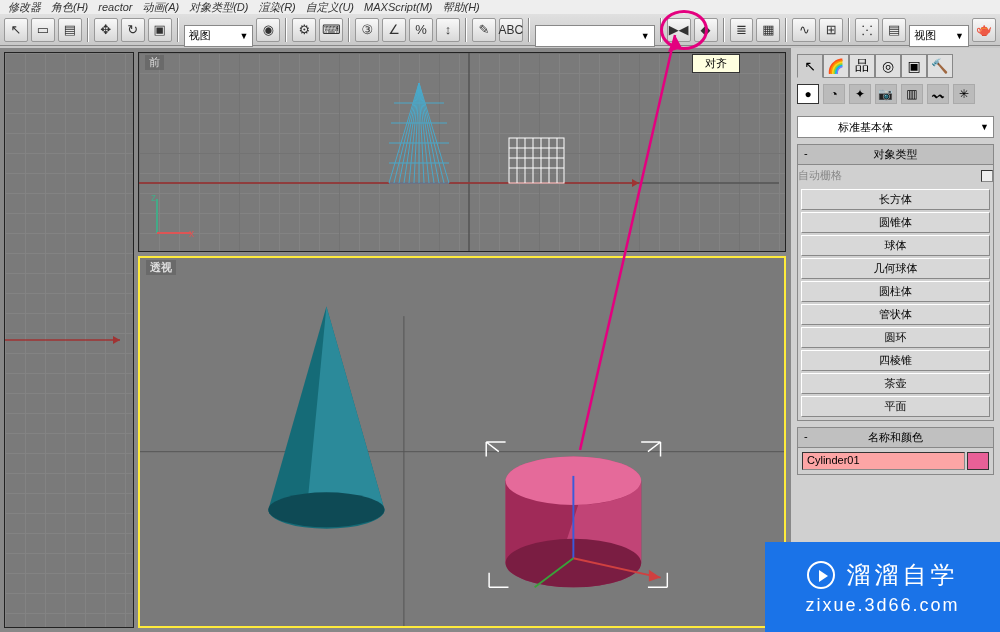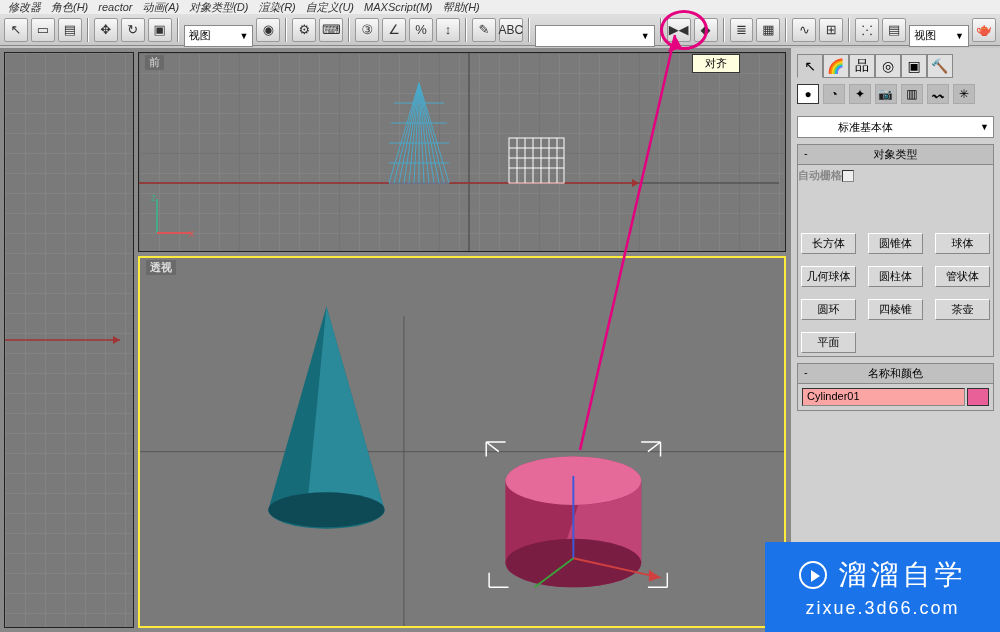--- a/index.html
+++ b/index.html
@@ -25,29 +25,29 @@
   .panel { position: absolute; top: 48px; right: 0; width: 210px; bottom: 0; background: #d0d0d0; border-left: 1px solid #888; padding: 6px; overflow: hidden; font-size: 11px; }
   .panel-tabs { display: flex; gap: 0; margin-bottom: 6px; }
   .panel-tab { width: 26px; height: 24px; border: 1px solid #888; background: #e0e0e0; display: flex; align-items: center; justify-content: center; font-size: 14px; }
   .panel-tab.active { background: #d0d0d0; border-bottom: 1px solid #d0d0d0; }
   .subicons { display: flex; gap: 4px; margin-bottom: 6px; flex-wrap: wrap; }
   .subicon { width: 22px; height: 20px; border: 1px solid #aaa; background: #bbb; font-size: 12px; display: flex; align-items: center; justify-content: center; }
   .subicon.sel { border: 1px solid #333; background: #fff; }
   .rollout { border: 1px solid #888; margin-bottom: 6px; background: #d0d0d0; }
   .rollout-hdr { background: #c0c0c0; border-bottom: 1px solid #888; text-align: center; padding: 2px 0; font-size: 11px; position: relative; }
   .rollout-hdr .minus { position: absolute; left: 6px; top: 2px; }
-  .autogrid { display: flex; align-items: center; justify-content: flex-start; padding: 3px 0; color: #888; font-weight: bold; }
-  .btn-grid { display: grid; grid-template-columns: 1fr 1fr 1fr; gap: 12px; padding: 3px; margin-top: 44px; }
+  .autogrid { display: flex; align-items: center; justify-content: space-between; padding: 3px 0; color: #888; }
+  .btn-grid { display: grid; grid-template-columns: 1fr; gap: 2px; padding: 3px; }
   .obj-btn { border: 1px solid #888; border-top-color: #fff; border-left-color: #fff; background: #d8d8d8; padding: 2px 0; text-align: center; font-size: 11px; }
   .name-row { display: flex; gap: 2px; padding: 4px; }
   .name-input { flex: 1; border: 1px inset #888; background: #fca5a5; padding: 1px 4px; font-size: 11px; }
   .swatch { width: 22px; height: 18px; border: 1px solid #333; }
 
   .watermark { position: absolute; right: 0; bottom: 0; width: 235px; height: 90px; background: #1a73e8; display: flex; align-items: center; justify-content: center; flex-direction: column; color: #fff; z-index: 30; }
-  .watermark .logo { font-size: 28px; letter-spacing: 4px; font-weight: 500; }
+  .watermark .logo { font-size: 24px; letter-spacing: 4px; font-weight: 500; }
   .watermark .url { font-size: 18px; letter-spacing: 2px; margin-top: 4px; }
   .watermark .play { display:inline-block; width: 28px; height: 28px; border: 2px solid #fff; border-radius: 50%; position: relative; margin-right: 12px; }
   .watermark .play::after { content: ""; position: absolute; left: 10px; top: 7px; border-left: 9px solid #fff; border-top: 6px solid transparent; border-bottom: 6px solid transparent; }
 
   .grid-bg { position: absolute; inset: 0; background-image: linear-gradient(#8a8a8a 1px, transparent 1px), linear-gradient(90deg, #8a8a8a 1px, transparent 1px); background-size: 20px 20px; opacity: .6; }
   .grid-major { position: absolute; inset: 0; background-image: linear-gradient(#6a6a6a 1px, transparent 1px), linear-gradient(90deg, #6a6a6a 1px, transparent 1px); background-size: 100px 100px; opacity: .6; }
 </style>
 </head>
 <body>
 

